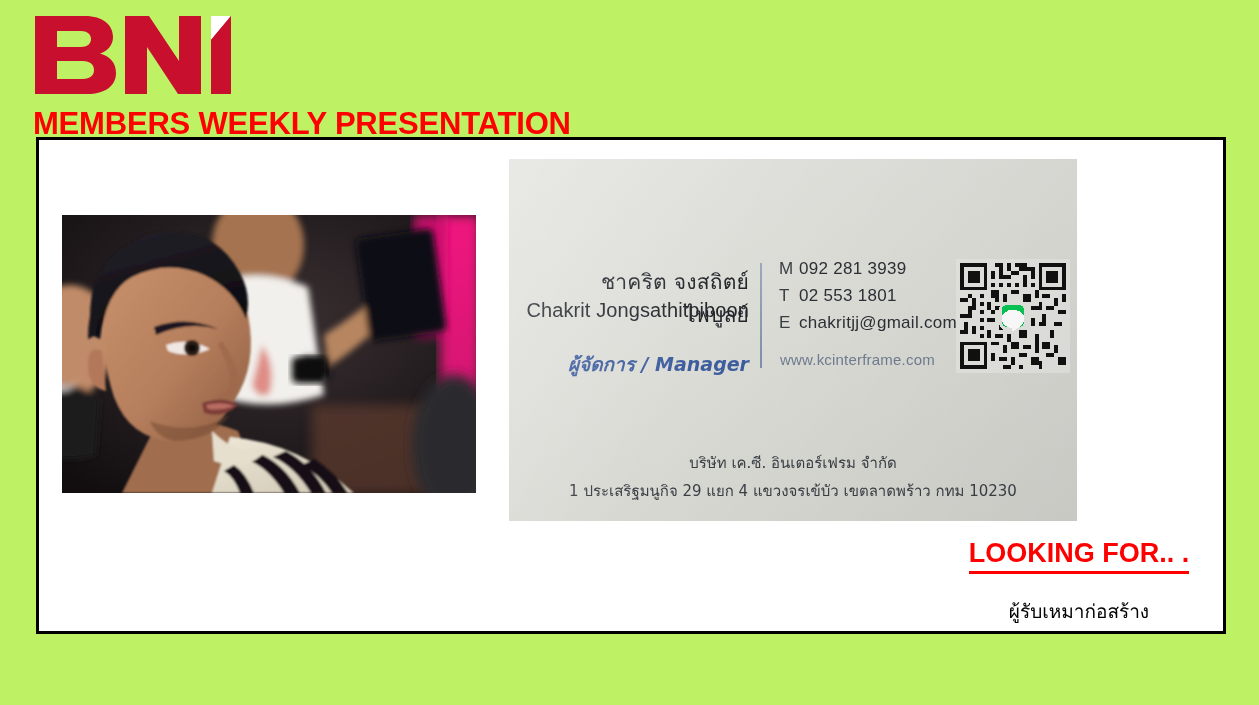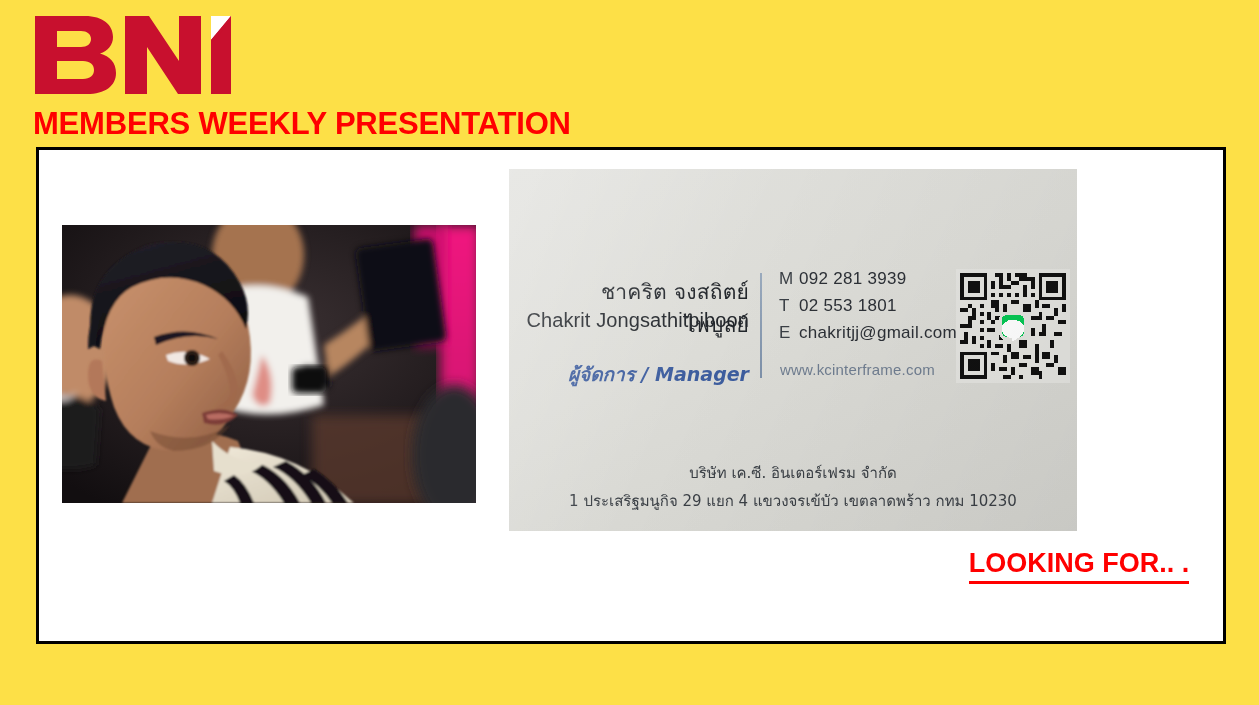--- a/index.html
+++ b/index.html
@@ -2,37 +2,37 @@
 <html><head>
 <meta charset="utf-8">
 <style>
   * { margin:0; padding:0; box-sizing:border-box; }
   html, body {
     width:1259px; height:705px;
     background:#ffffff;
     font-family:"Liberation Sans", sans-serif;
     overflow:hidden;
   }
-  .slide { position:relative; width:1259px; height:705px; background:#fde047; }
+  .slide { position:relative; width:1259px; height:705px; background:#bef264; }
 
   
   .logo-wrap { position:absolute; left:33px; top:14px; width:200px; height:82px; }
   .logo-svg { display:block; }
 
   
   .header-title {
     position:absolute; left:33px; top:106px;
     font-size:31px; font-weight:bold; letter-spacing:-0.2px;
     color:#ff0000; white-space:nowrap;
     font-family:"Liberation Sans", sans-serif;
   }
 
   
   .content-frame {
-    position:absolute; left:36px; top:147px;
+    position:absolute; left:36px; top:137px;
     width:1190px; height:497px;
     border:3px solid #000; background:#fff;
   }
 
   
   .photo {
     position:absolute; left:23px; top:75px;
     width:414px; height:278px;
     overflow:hidden; background:#1a1416;
   }
@@ -392,18 +392,19 @@
         <div class="card-addr">
           <div class="addr-line1">บริษัท เค.ซี. อินเตอร์เฟรม จำกัด</div>
           <div class="addr-line2">1 ประเสริฐมนูกิจ 29 แยก 4 แขวงจรเข้บัว เขตลาดพร้าว กทม 10230</div>
         </div>
 
       </div>
     </div>
 
     <div class="looking-for">
       <span class="looking-for-label">LOOKING FOR.. .</span>
+      <div class="looking-for-value">ผู้รับเหมาก่อสร้าง</div>
     </div>
 
   </div>
 
 
 </div>
 
 </body></html>

